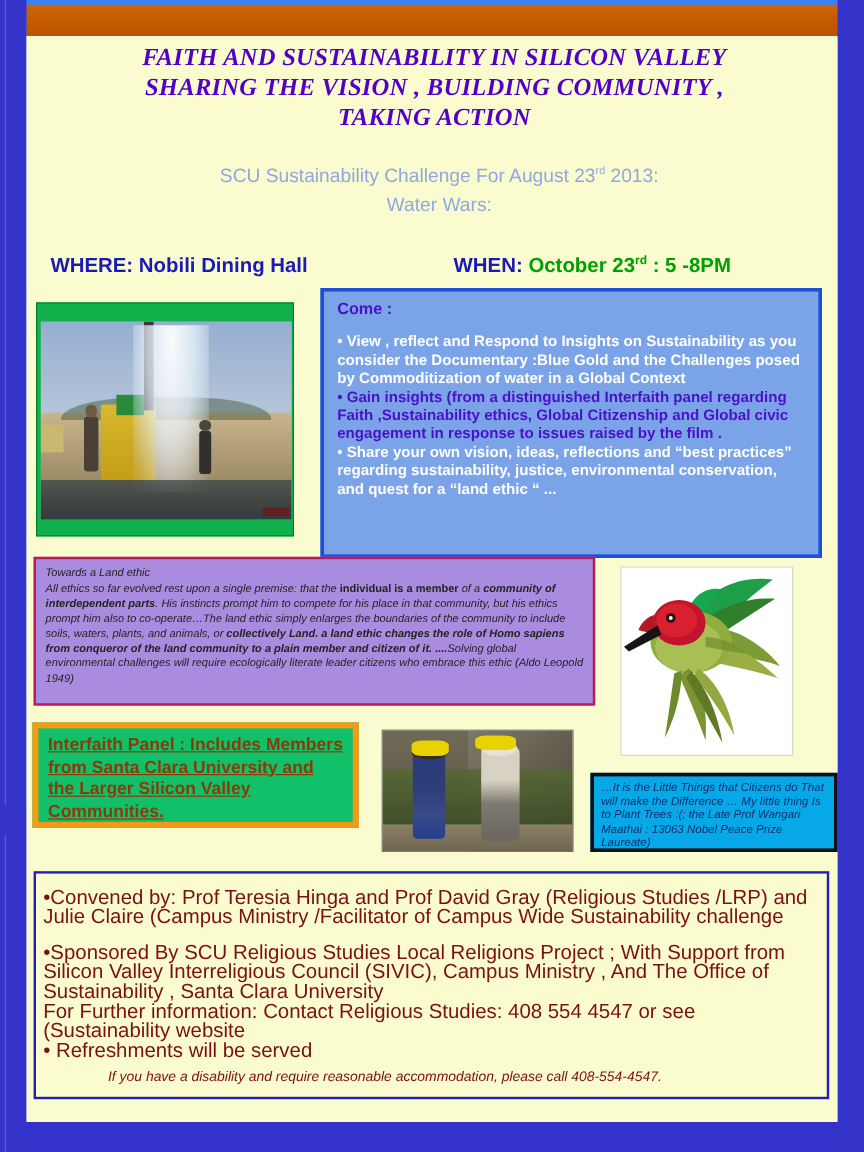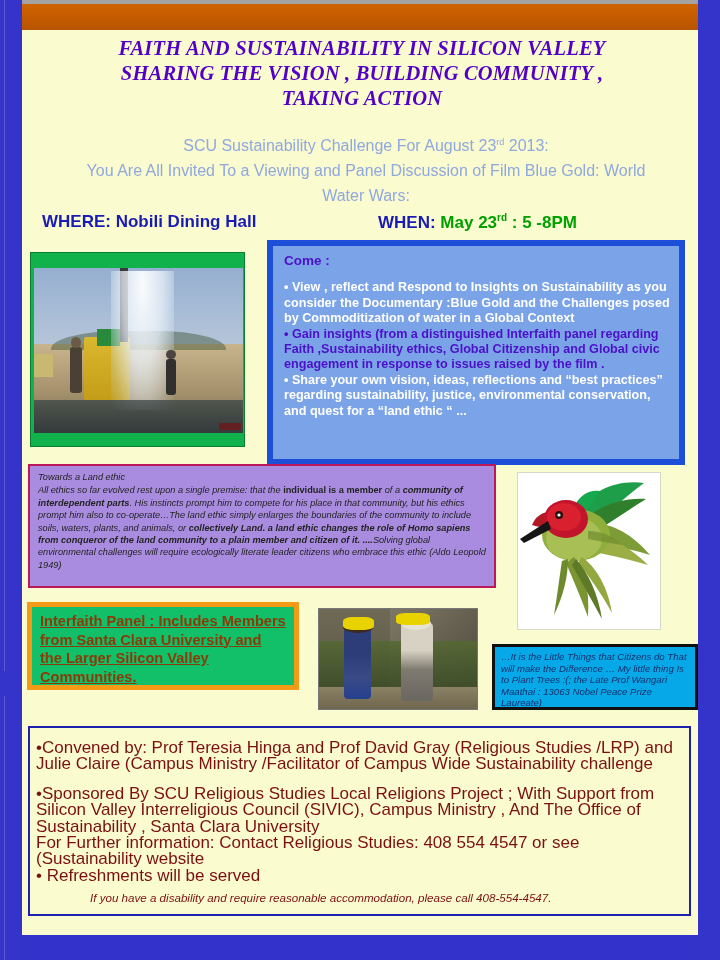--- a/index.html
+++ b/index.html
@@ -4,21 +4,21 @@
 <style>
   html,body{margin:0;padding:0;}
   body{
     width:720px;height:960px;overflow:hidden;
     background:#3333cc;
     font-family:"Liberation Sans", sans-serif;
   }
   
   #poster{
     position:relative;width:720px;height:696px;
-    background:#a3a3a3;
+    background:#3b82f6;
     box-sizing:border-box;
   }
   #topbar{
     position:absolute;left:22px;top:4px;width:678px;height:26px;
     background:linear-gradient(to bottom,#d06400 0%,#c75d00 40%,#b85400 100%);
     border-bottom:1px solid #5a2a00;
   }
   #page{
     position:absolute;left:22px;top:30px;width:676px;height:905px;
     background:#fbfbd0;
@@ -96,21 +96,21 @@
   .well-p2{position:absolute;left:63%;top:55%;width:5%;height:22%;background:#31302e;border-radius:3px;}
   .well-p2:after{content:"";position:absolute;left:5%;top:-24%;width:90%;height:26%;background:#4a4440;border-radius:50%;}
   .well-truck{position:absolute;left:0%;top:52%;width:9%;height:14%;background:#c9b870;}
   .well-wet{position:absolute;left:0;top:80%;width:100%;height:20%;
     background:linear-gradient(to bottom,rgba(60,70,70,.75),rgba(45,55,58,.9));}
   .well-tag{position:absolute;right:2px;bottom:3px;width:22px;height:7px;background:#642020;}
 
   
   .come-box{
     position:absolute;left:245px;top:210px;width:418px;height:225px;
-    background:#7ba4e8;border:6px solid #1d4ed8;box-sizing:border-box;
+    background:#7ba4e8;border:3px solid #1d4ed8;box-sizing:border-box;
     padding:7px 9px 0 11px;
     font-size:12.6px;line-height:15.4px;font-weight:bold;
   }
   .come-head{color:#4b10c8;font-size:13.5px;margin-bottom:12px;}
   .come-white{color:#ffffff;}
   .come-purple{color:#4b10c8;}
   .come-p{margin:0 0 0 0;}
 
   
   .land-box{
@@ -200,27 +200,26 @@
   <div id="page">
 
     <div class="title">
       <div>FAITH AND SUSTAINABILITY IN SILICON VALLEY</div>
       <div>SHARING THE VISION , BUILDING COMMUNITY ,</div>
       <div>TAKING ACTION</div>
     </div>
 
     <div class="subtitle">
       <div><span>SCU Sustainability  Challenge For August 23</span><sup>rd</sup><span> 2013:</span></div>
-      <div>You Are All Invited To a Viewing and Panel Discussion of Film Blue Gold: World</div>
       <div>Water Wars:</div>
     </div>
 
     <div class="wherewhen">
       <div class="where"><span>WHERE:</span><span> Nobili Dining Hall</span></div>
-      <div class="when"><span>WHEN:</span><span class="grn"><span> May 23</span><sup>rd</sup><span> : 5 -8PM</span></span></div>
+      <div class="when"><span>WHEN:</span><span class="grn"><span> October 23</span><sup>rd</sup><span> : 5 -8PM</span></span></div>
     </div>
 
     <div class="photo-well">
       <div class="well-inner">
         <div class="well-sky"></div>
         <div class="well-ground"></div>
         <div class="well-trees"></div>
         <div class="well-truck"></div>
         <div class="well-rig"></div>
         <div class="well-rig2"></div>

